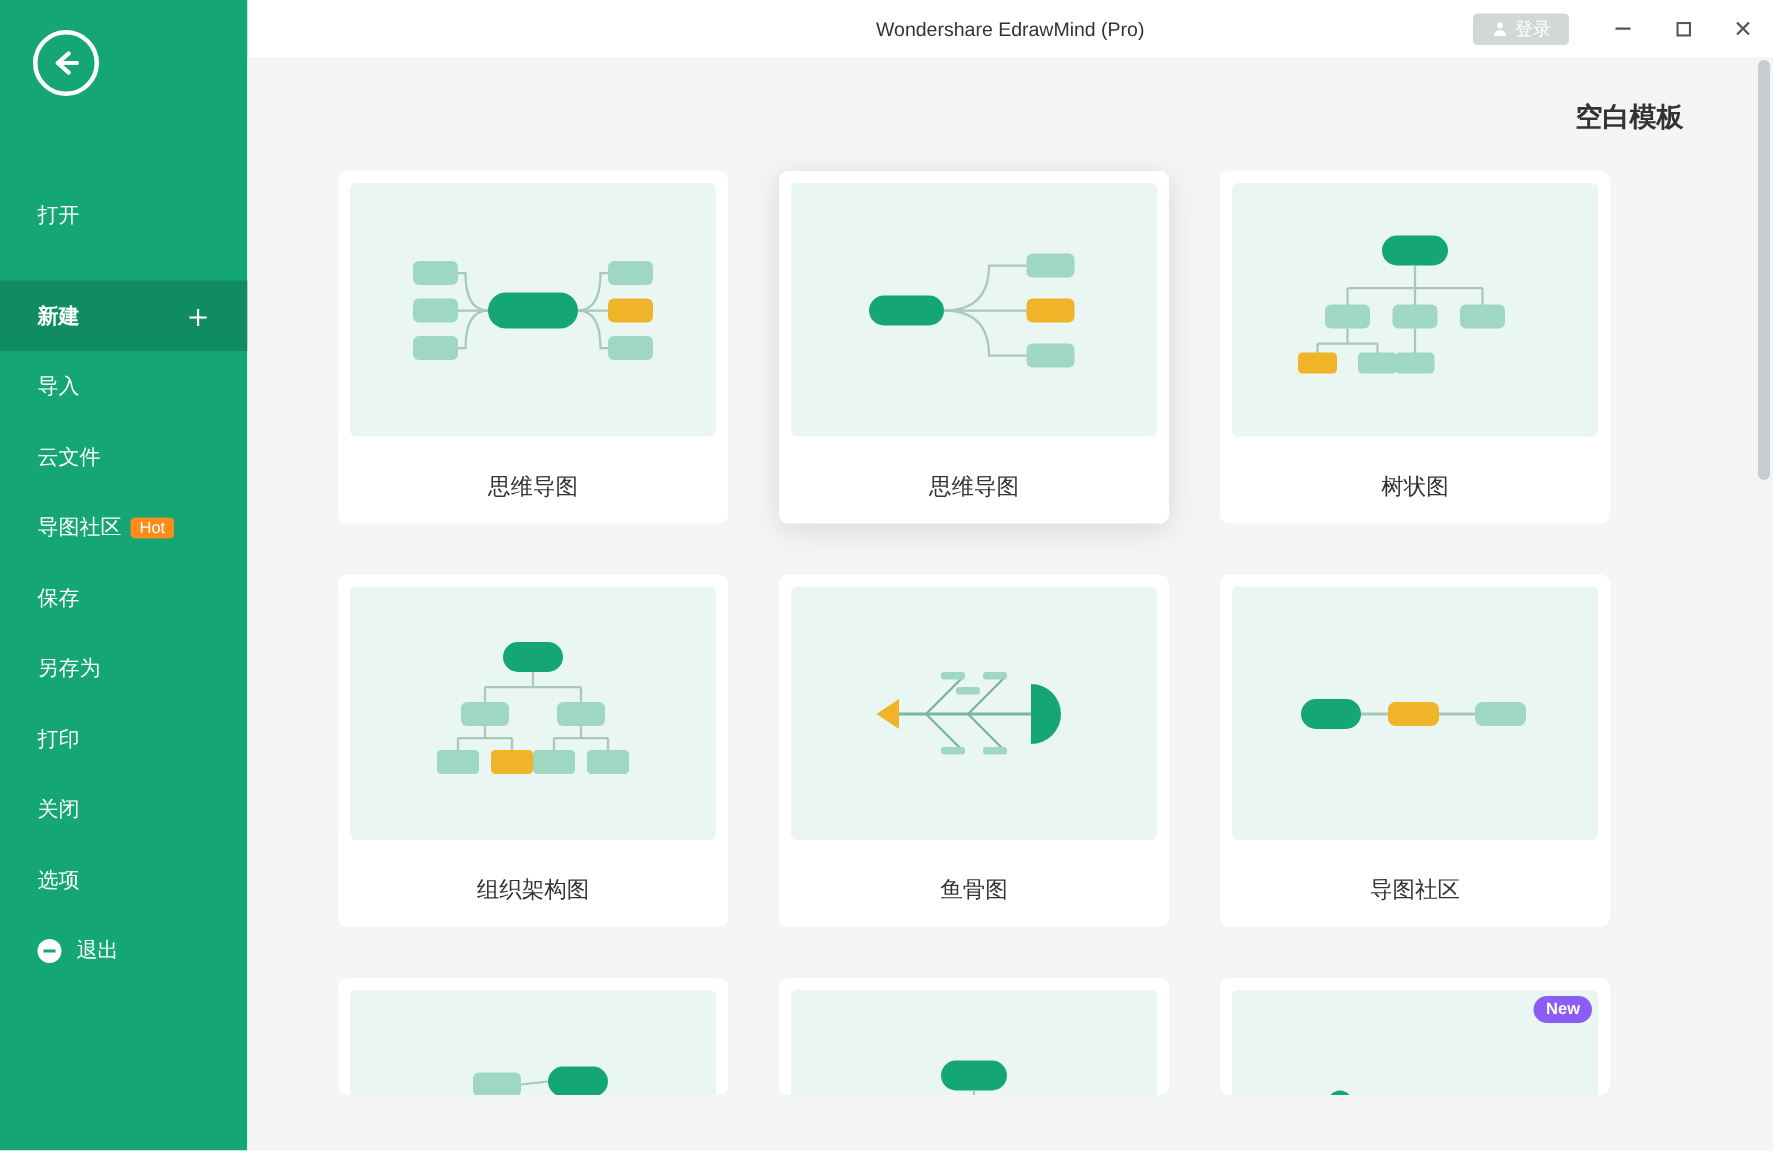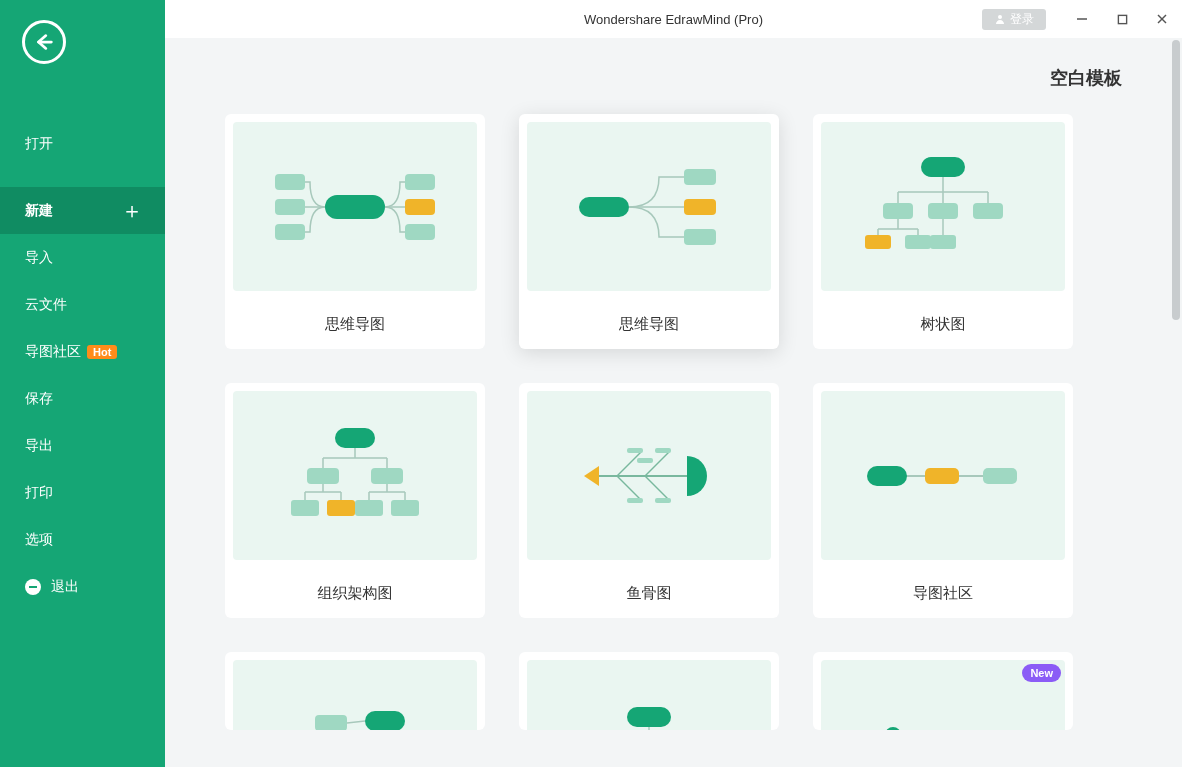--- a/index.html
+++ b/index.html
@@ -53,21 +53,21 @@
       font-weight: 300;
       line-height: 1;
     }
     .hot-badge {
       margin-left: 6px;
       background: #ff8c1a;
       color: #fff;
       font-size: 11px;
       padding: 1px 6px;
       border-radius: 3px;
-      font-weight: 700;
+      font-weight: 400;
     }
     .exit-icon {
       display: inline-flex;
       width: 16px;
       height: 16px;
       border-radius: 50%;
       background: #fff;
       margin-right: 10px;
       align-items: center;
       justify-content: center;
@@ -246,24 +246,27 @@
         <span>云文件</span>
       </div>
     <div class="nav-item">
         <span>导图社区</span>
         <span class="hot-badge">Hot</span>
       </div>
     <div class="nav-item">
         <span>保存</span>
       </div>
     <div class="nav-item">
-        <span>导出</span>
+        <span>另存为</span>
       </div>
     <div class="nav-item">
         <span>打印</span>
+      </div>
+    <div class="nav-item">
+        <span>关闭</span>
       </div>
     <div class="nav-item">
         <span>选项</span>
       </div>
     <div class="nav-item">
         <span class="exit-icon"></span>
         <span>退出</span>
       </div>
   </div>
 </div>

